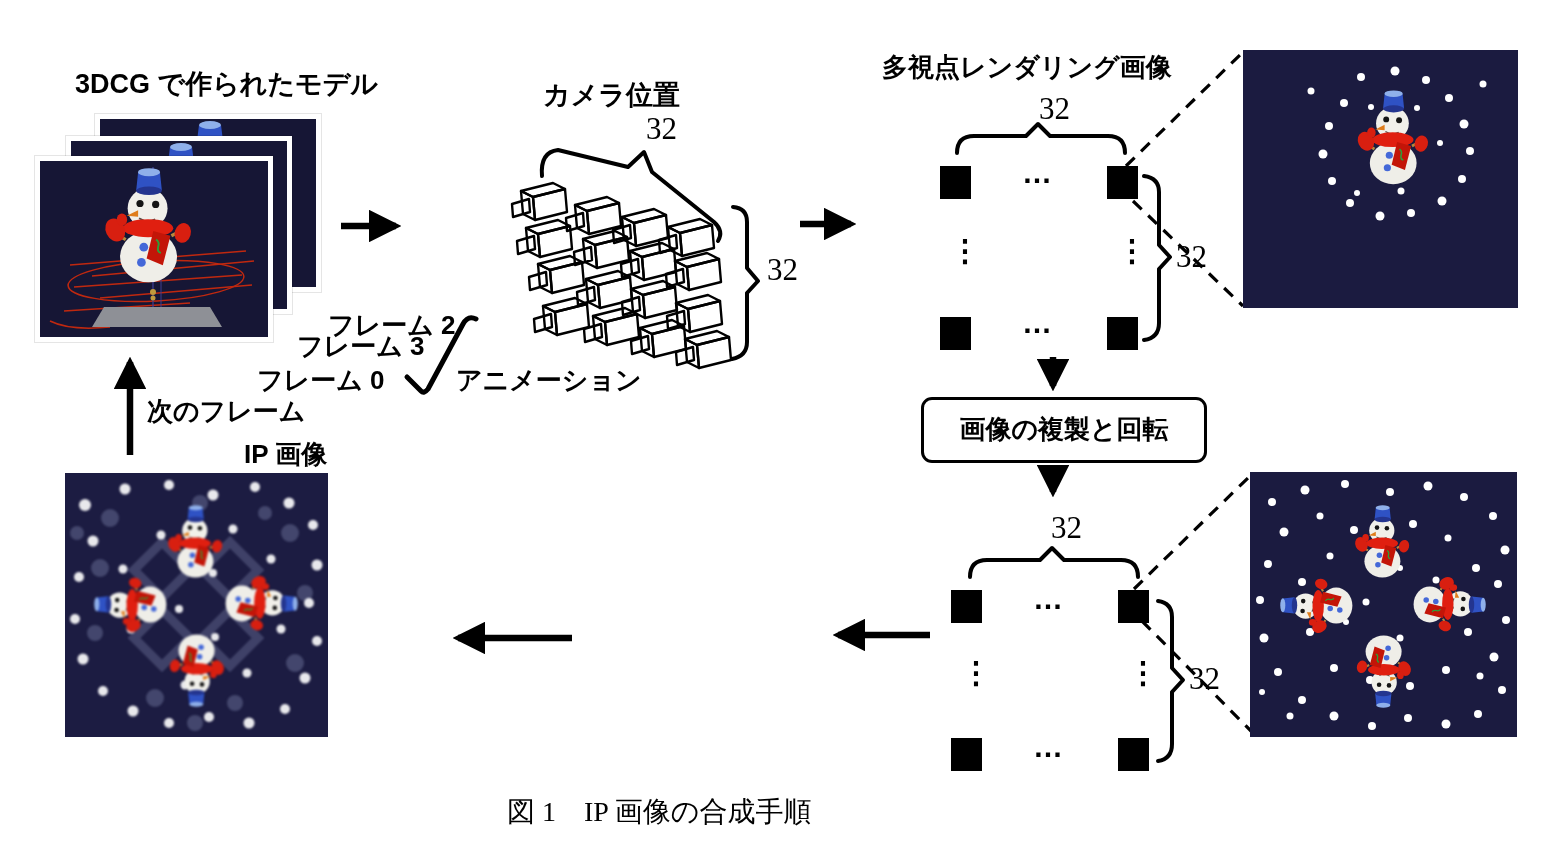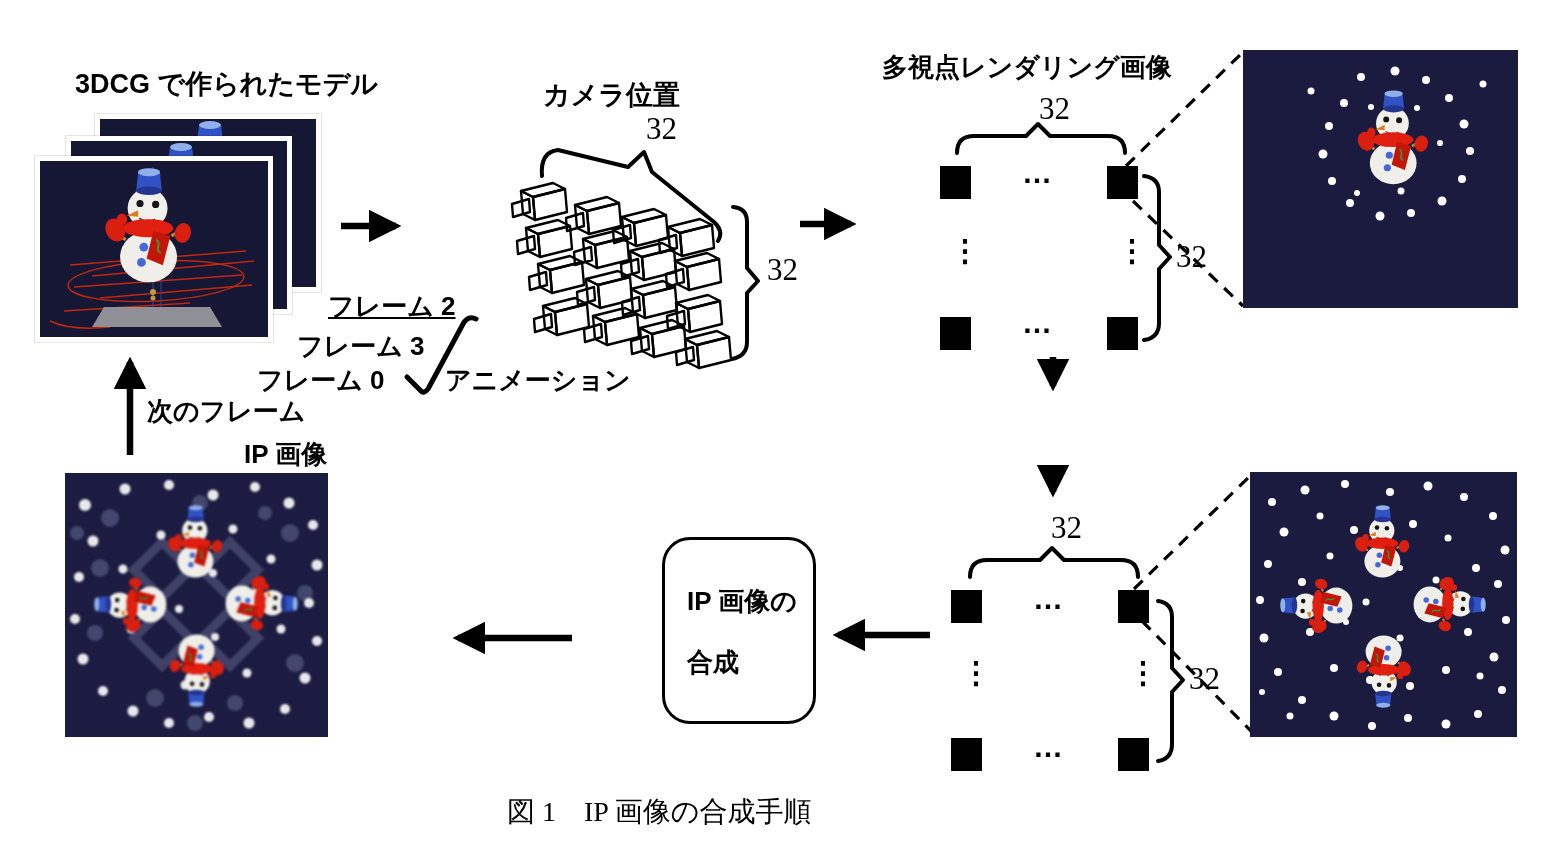--- a/index.html
+++ b/index.html
@@ -298,32 +298,31 @@
   <div class="sq" style="left:940px;top:166px;"></div>
   <div class="sq" style="left:1107px;top:166px;"></div>
   <div class="sq" style="left:940px;top:317px;"></div>
   <div class="sq" style="left:1107px;top:317px;"></div>
 
   <div class="sq" style="left:951px;top:590px;"></div>
   <div class="sq" style="left:1118px;top:590px;"></div>
   <div class="sq" style="left:951px;top:738px;"></div>
   <div class="sq" style="left:1118px;top:738px;"></div>
 
-  <div class="ipbox" style="left:662px;top:537px;width:148px;height:181px;">
-    <span style="top:44px;">IP 画像の</span>
-    <span style="top:105px;">合成</span>
+  <div class="procbox" style="left:921px;top:397px;width:280px;height:60px;">
+    <span class="lbl" style="position:static;">画像の複製と回転</span>
   </div>
 
   <div class="lbl" style="left:75px;top:52px;font-size:27px;margin-top:17px;">3DCG で作られたモデル</div>
   <div class="lbl" style="left:500px;top:80px;font-size:27px;margin-left:43px;">カメラ位置</div>
   <div class="lbl" style="left:882px;top:53px;font-size:26px;">多視点レンダリング画像</div>
-  <div class="lbl" style="left:328px;top:292px;text-decoration:underline;">フレーム 2</div>
+  <div class="lbl" style="left:328px;top:311px;">フレーム 2</div>
   <div class="lbl" style="left:297px;top:332px;">フレーム 3</div>
   <div class="lbl" style="left:257px;top:366px;">フレーム 0</div>
-  <div class="lbl" style="left:445px;top:366px;">アニメーション</div>
+  <div class="lbl" style="left:456px;top:366px;">アニメーション</div>
   <div class="lbl" style="left:147px;top:399px;font-family:Liberation Mono, monospace;">次のフレーム</div>
   <div class="lbl" style="left:208px;top:440px;margin-left:36px;">IP 画像</div>
 
   <div class="num" style="left:646px;top:113px;">32</div>
   <div class="num" style="left:767px;top:254px;">32</div>
   <div class="num" style="left:1039px;top:93px;">32</div>
   <div class="num" style="left:1176px;top:241px;">32</div>
   <div class="num" style="left:1051px;top:512px;">32</div>
   <div class="num" style="left:1189px;top:663px;">32</div>
 

